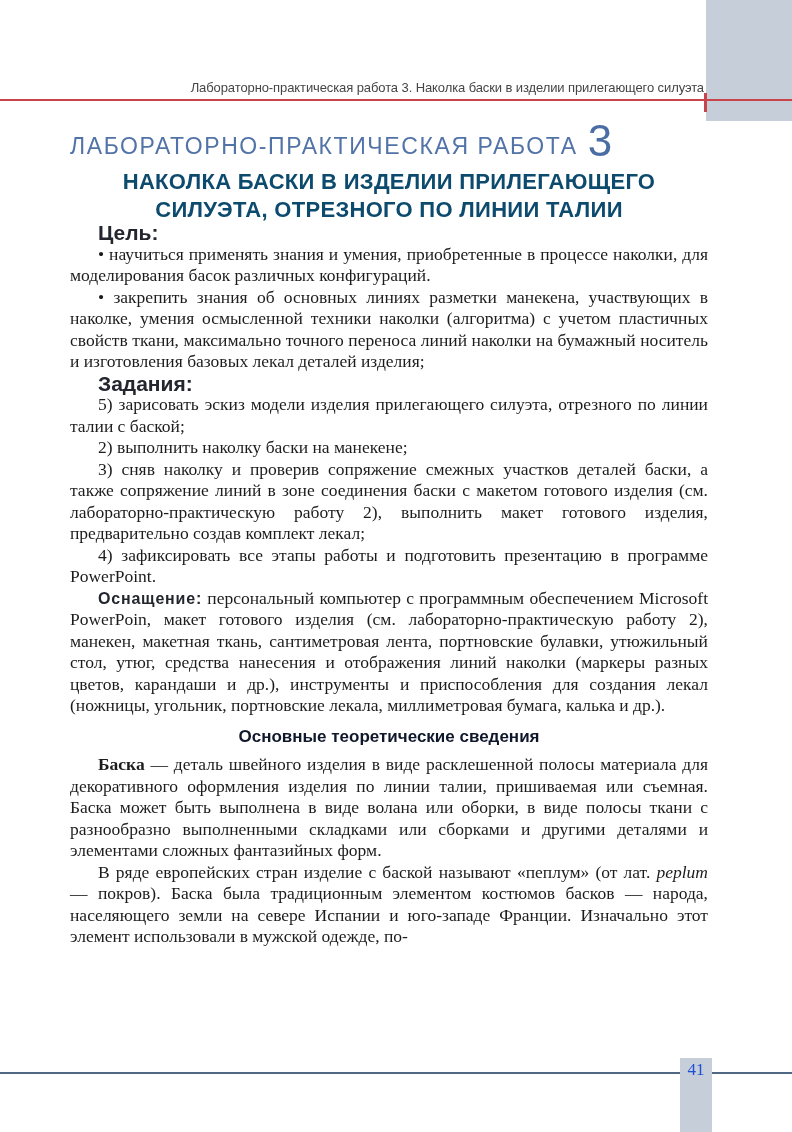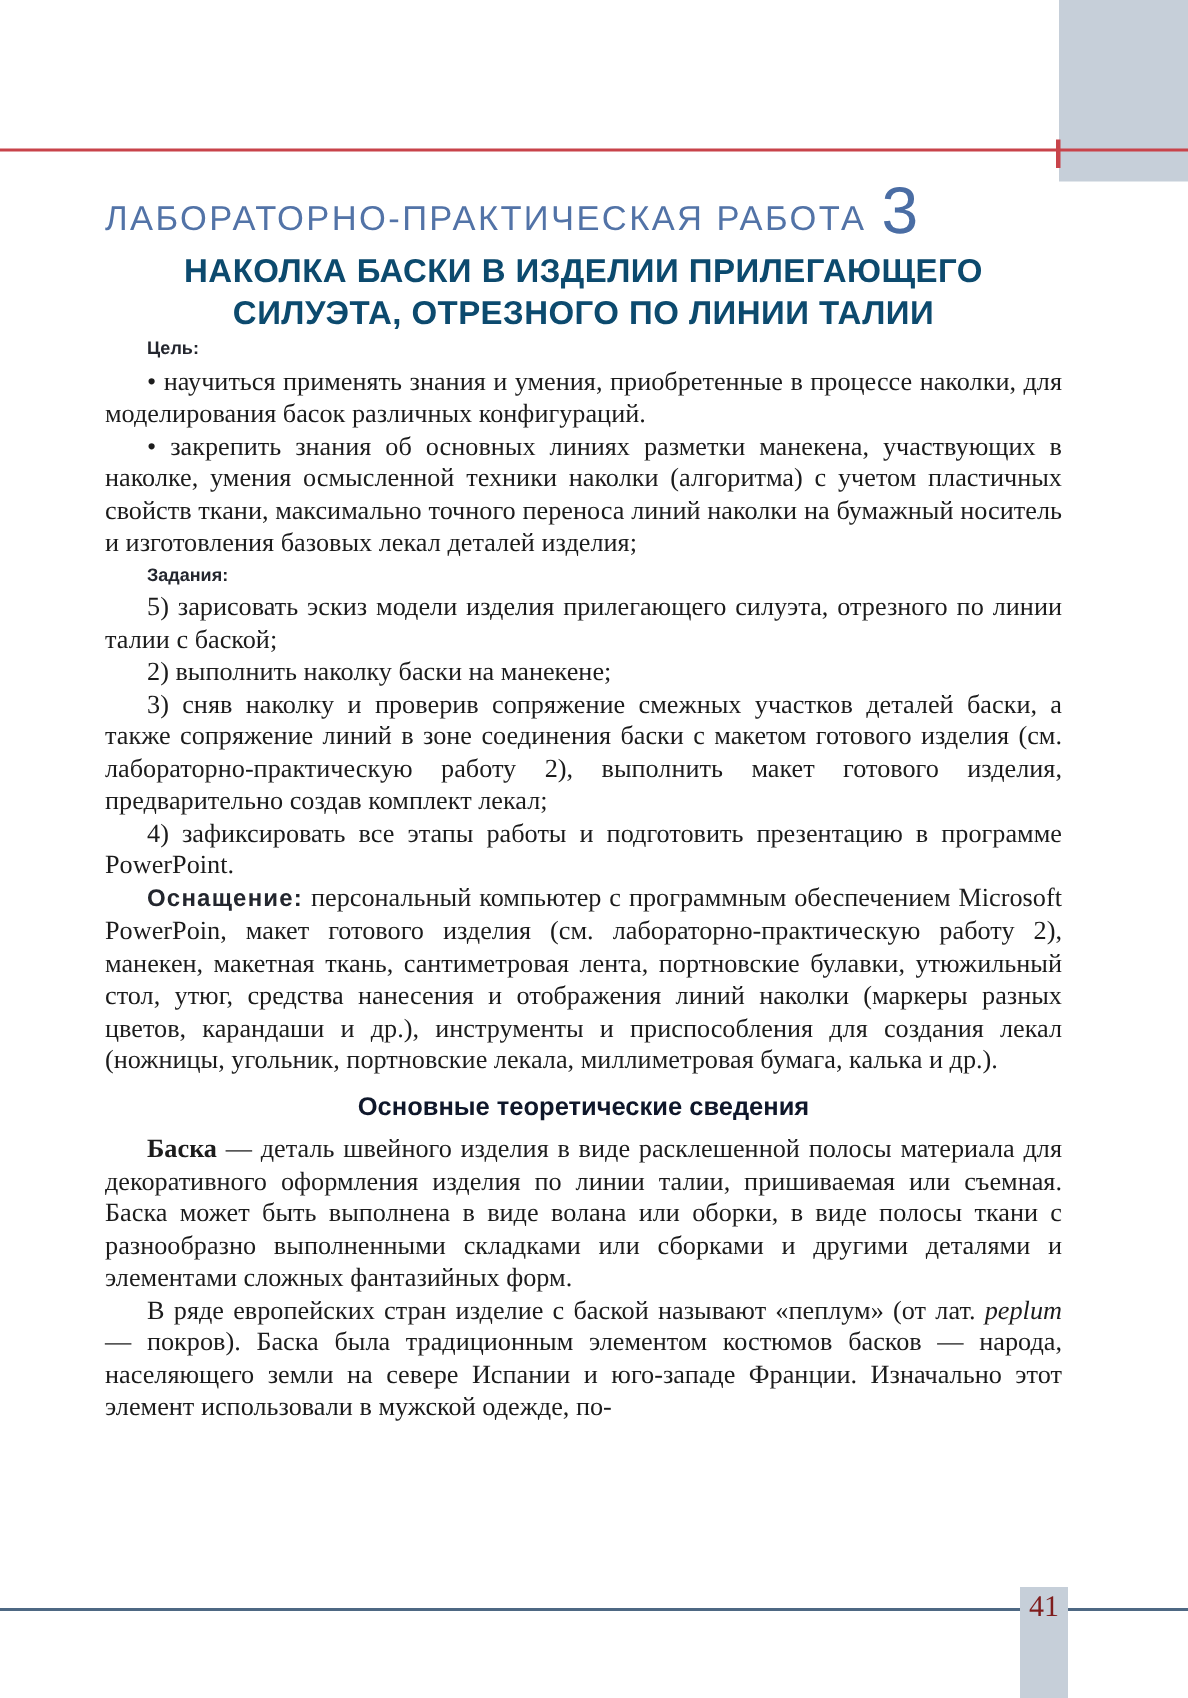--- a/index.html
+++ b/index.html
@@ -65,21 +65,21 @@
   .content {
     position:absolute; left:70px; top:222px; width:638px; z-index:2;
   }
   p.body {
     font-size:17.5px; line-height:21.5px;
     text-align:justify; text-indent:28px;
     color:#1c1c1c;
   }
   .run-head {
     font-family:"Liberation Sans", sans-serif;
-    font-weight:700; font-size:12px; line-height:21.5px;
+    font-weight:700; font-size:21px; line-height:21.5px;
     color:#23262e; text-indent:28px; text-align:left;
   }
   .lead-sans {
     font-family:"Liberation Sans", sans-serif;
     font-weight:700; font-size:16px; letter-spacing:0.8px;
     color:#23262e;
   }
   .lead-serif-bold { font-weight:700; }
   .theory-heading {
     font-family:"Liberation Sans", sans-serif;
@@ -96,31 +96,32 @@
     background:#4e6883; z-index:1;
   }
   .page-num-box {
     position:absolute; left:680px; top:1058px;
     width:32px; height:74px;
     background:#c6cfd9; z-index:2;
     text-align:center;
   }
   .page-num {
     font-family:"Liberation Serif", serif;
-    font-size:20px; color:#7f1d1d;
+    font-size:17px; color:#1d4ed8;
     display:block; margin-top:2px;
   }
 </style>
 </head>
 <body>
 
 <div class="page">
 
   <div class="corner-panel"></div>
 
+  <div class="running-header">Лабораторно-практическая работа 3. Наколка баски в изделии прилегающего силуэта</div>
   <div class="header-rule"></div>
   <div class="header-rule-tick"></div>
 
   <div class="title-block">
     <div class="kicker-row">
       <span class="kicker">ЛАБОРАТОРНО-ПРАКТИЧЕСКАЯ РАБОТА</span>
       <span class="big-num">3</span>
     </div>
     <div class="subtitle">
       <div>НАКОЛКА БАСКИ В ИЗДЕЛИИ ПРИЛЕГАЮЩЕГО</div>

